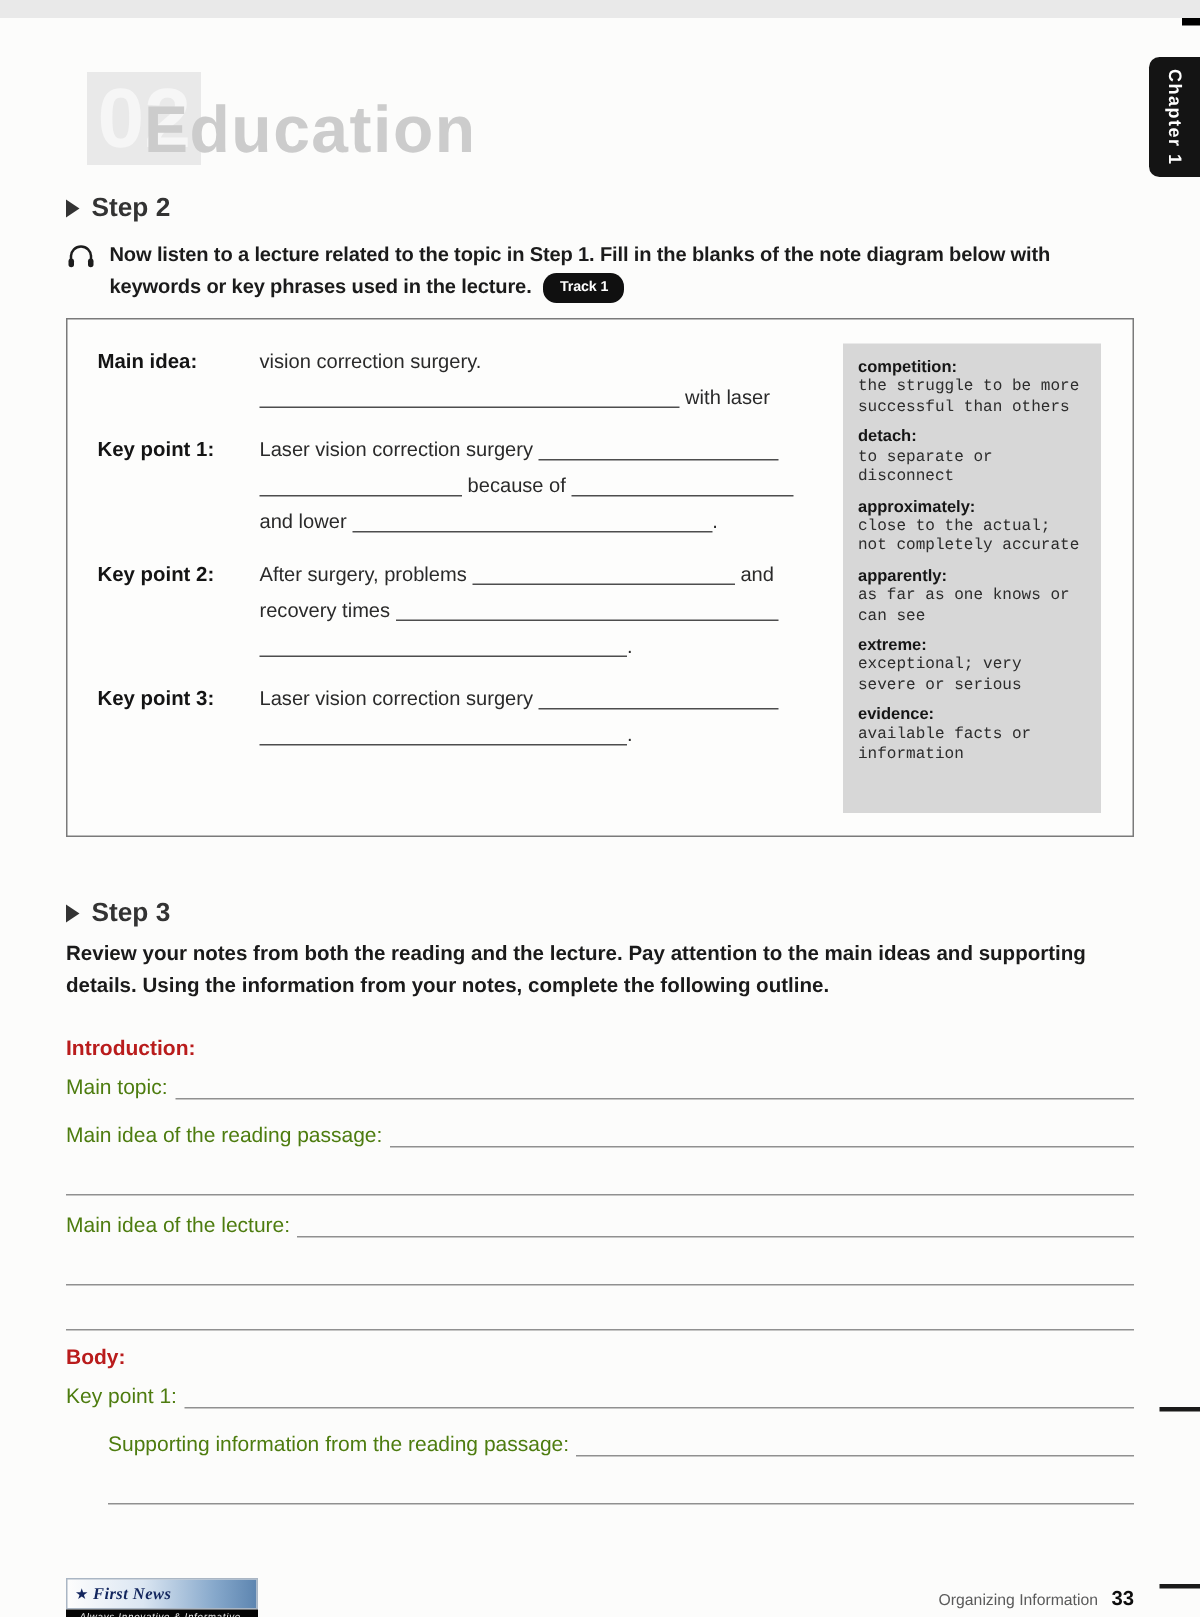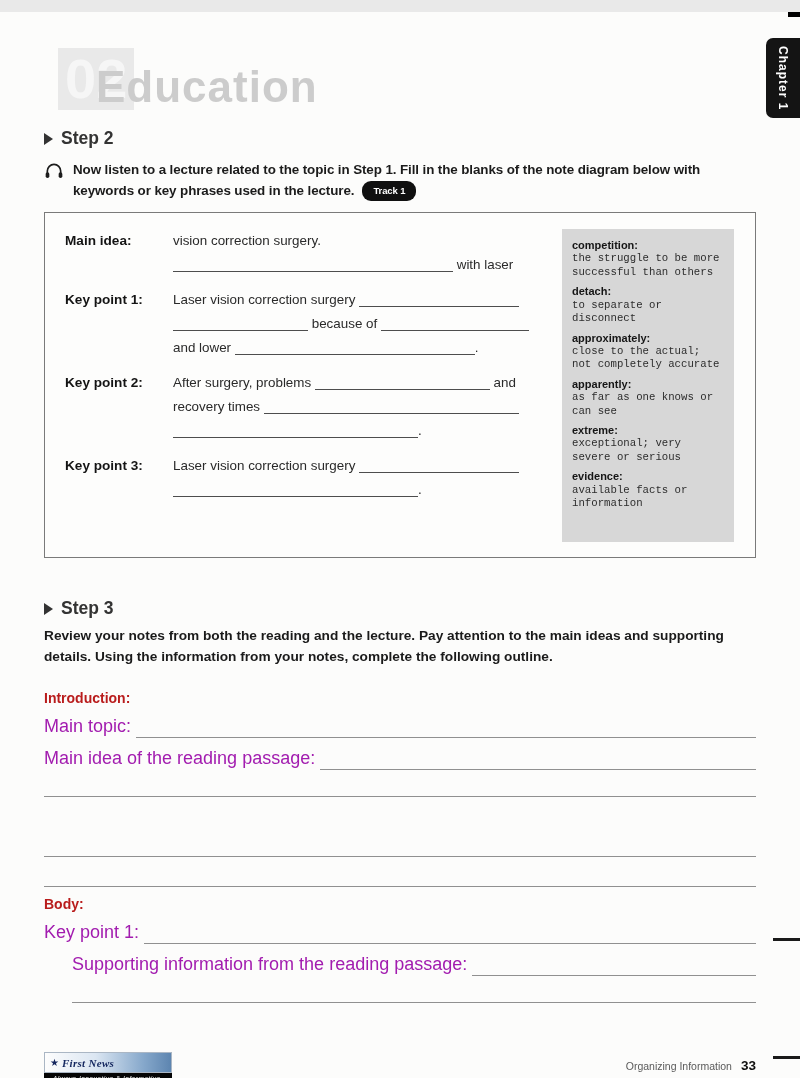--- a/index.html
+++ b/index.html
@@ -40,21 +40,21 @@
   .blank { display: inline-block; border-bottom: 1.2px solid #4d4d4d; height: 15px; vertical-align: -3px; }
   
   .vocab { position: absolute; top: 16px; right: 21px; width: 172px; height: 313px; background: #d7d7d7; padding: 9px 10px; }
   .vocab-item { margin-bottom: 5px; }
   .vocab-term { display: block; font-size: 11px; font-weight: bold; color: #161616; line-height: 1.3; }
   .vocab-def { display: block; font-size: 10.7px; color: #2d2d2d; line-height: 1.26; font-family: Liberation Mono, monospace; }
   
   .step3-para { position: absolute; left: 44px; top: 614px; width: 714px; font-size: 13.7px; font-weight: bold;
                 color: #1a1a1a; line-height: 1.5; z-index: 2; }
   .section-label { position: absolute; font-size: 14px; font-weight: bold; color: #b91c1c; z-index: 2; }
-  .field-row { position: absolute; display: flex; align-items: flex-end; font-size: 18px; color: #a21caf; z-index: 2; }
+  .field-row { position: absolute; display: flex; align-items: flex-end; font-size: 14px; color: #4d7c0f; z-index: 2; }
   .field-label { white-space: nowrap; padding-right: 5px; line-height: 1.2; }
   .field-line { flex: 1; border-bottom: 1.1px solid #909090; height: 17px; }
   .full-line { position: absolute; border-bottom: 1.1px solid #909090; height: 0; z-index: 2; }
   
   .tick { position: absolute; right: 0; width: 27px; height: 3px; background: #1a1a1a; z-index: 3; }
   .logo { position: absolute; left: 44px; top: 1040px; width: 128px; z-index: 3; }
   .logo-top { height: 21px; background: linear-gradient(90deg, #fdfdfd 0%, #dbe6f2 40%, #86a8cb 78%, #5d85b0 100%);
               border: 1px solid #aab6c4; display: flex; align-items: center; padding-left: 5px; }
   .logo-star { font-size: 10px; color: #13265e; margin-right: 3px; }
   .logo-name { font-family: "Liberation Serif", serif; font-style: italic; font-weight: bold; font-size: 11px;
@@ -172,20 +172,24 @@
     <span class="field-label">Main topic:</span>
     <span class="field-line"></span>
   </div>
 
   <div class="field-row" style="left:44px; top:736px; width:712px;">
     <span class="field-label">Main idea of the reading passage:</span>
     <span class="field-line"></span>
   </div>
   <div class="full-line" style="left:44px; top:784px; width:712px;"></div>
 
+  <div class="field-row" style="left:44px; top:796px; width:712px;">
+    <span class="field-label">Main idea of the lecture:</span>
+    <span class="field-line"></span>
+  </div>
   <div class="full-line" style="left:44px; top:844px; width:712px;"></div>
   <div class="full-line" style="left:44px; top:874px; width:712px;"></div>
 
   <div class="section-label" style="left:44px; top:884px;">Body:</div>
 
   <div class="field-row" style="left:44px; top:910px; width:712px;">
     <span class="field-label">Key point 1:</span>
     <span class="field-line"></span>
   </div>
 

